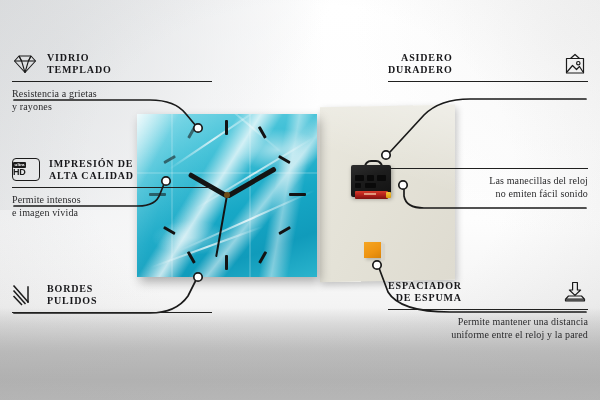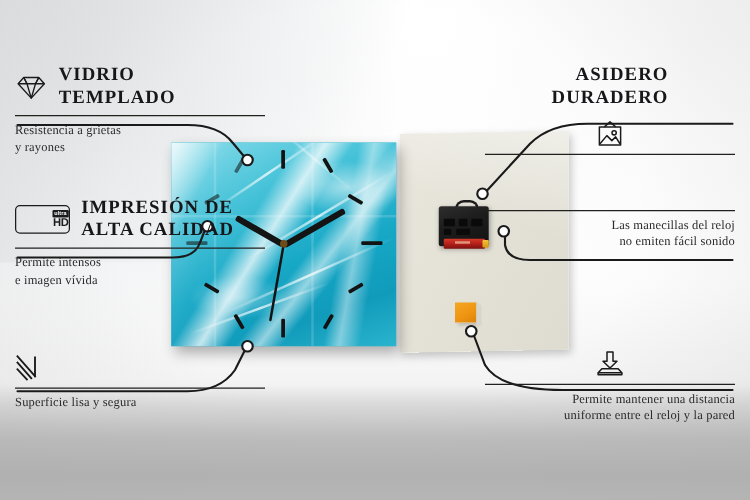--- a/index.html
+++ b/index.html
@@ -129,44 +129,44 @@
   
   #lines{position:absolute;left:0;top:0;width:600px;height:400px;pointer-events:none;}
 
   
   .feat{position:absolute;width:200px;}
   .feat.left{left:12px;text-align:left;}
   .feat.right{right:12px;text-align:right;}
   .feat-head{
     display:flex;align-items:center;gap:9px;
   }
-  .feat.right .feat-head{justify-content:space-between;flex-direction:column;}
+  .feat.right .feat-head{justify-content:space-between;}
   .feat-title{
     font-family:"Liberation Serif", serif;
-    font-size:15px;line-height:1.18;
+    font-size:10px;line-height:1.18;
     letter-spacing:.85px;
     color:#17171a;font-weight:700;
     text-transform:uppercase;
     white-space:pre-line;
   }
   .feat-rule{
     height:1px;background:#20201f;margin-top:5px;width:100%;
   }
   .feat-desc{
     margin-top:5px;
     font-family:"Liberation Serif", serif;
     font-size:10px;line-height:1.33;
     color:#2a2a2c;letter-spacing:.15px;
     white-space:pre-line;
   }
   .ico{width:26px;height:22px;flex:0 0 auto;display:block;}
   .ico-hd{
     width:26px;height:21px;border:1.4px solid #1b1b1b;border-radius:4px;
-    display:flex;flex-direction:column;align-items:flex-end;justify-content:center;
-    flex:0 0 auto;line-height:1;padding-left:16px;
+    display:flex;flex-direction:column;align-items:flex-start;justify-content:center;
+    flex:0 0 auto;line-height:1;
   }
   .ico-hd .u{
     font-family:"Liberation Sans", sans-serif;
     font-size:4.4px;font-weight:700;letter-spacing:.1px;color:#1b1b1b;
     background:#1b1b1b;color:#fff;padding:.6px 1.6px;border-radius:1px;
   }
   .ico-hd .h{
     font-family:"Liberation Sans", sans-serif;
     font-size:9px;font-weight:700;color:#1b1b1b;margin-top:.6px;letter-spacing:-.2px;
   }
@@ -292,23 +292,24 @@
   <div class="feat left" style="top:283px;">
     <div class="feat-head">
       <svg class="ico" viewBox="0 0 26 22">
         <g fill="none" stroke="#1b1b1b" stroke-width="1.5" stroke-linecap="square">
           <path d="M2,2 L16,18"></path>
           <path d="M2,7 L13,19.5"></path>
           <path d="M2,12.5 L9.5,20.5"></path>
           <path d="M16,18 L16,3"></path>
         </g>
       </svg>
-    </div>
-    <div class="feat-rule"></div>
-    <div class="feat-desc">Superficie lisa y segura</div>
+      <div class="feat-title">BORDES
+PULIDOS</div>
+    </div>
+    <div class="feat-rule"></div>
   </div>
 
   <div class="feat right" style="top:52px;">
     <div class="feat-head">
       <div class="feat-title">ASIDERO
 DURADERO</div>
       <svg class="ico" viewBox="0 0 26 22">
         <g fill="none" stroke="#1b1b1b" stroke-width="1.2" stroke-linejoin="round">
           <path d="M8.5,5.5 L13,1.5 L17.5,5.5"></path>
           <rect x="4.5" y="5.5" width="17" height="14.5"></rect>
@@ -321,20 +322,22 @@
   </div>
 
   <div class="feat right" style="top:163px;">
     <div class="feat-rule"></div>
     <div class="feat-desc">Las manecillas del reloj
 no emiten fácil sonido</div>
   </div>
 
   <div class="feat right" style="top:280px;">
     <div class="feat-head">
+      <div class="feat-title">ESPACIADOR
+DE ESPUMA</div>
       <svg class="ico" viewBox="0 0 26 22">
         <g fill="none" stroke="#1b1b1b" stroke-width="1.2" stroke-linejoin="round">
           <path d="M10.6,1.5 L15.4,1.5 L15.4,9 L18.6,9 L13,14.4 L7.4,9 L10.6,9 Z"></path>
           <path d="M6.5,15 L19.5,15 L22.5,18.2 L3.5,18.2 Z"></path>
           <path d="M3.5,18.2 L3.5,19.8 L22.5,19.8 L22.5,18.2"></path>
         </g>
       </svg>
     </div>
     <div class="feat-rule"></div>
     <div class="feat-desc">Permite mantener una distancia

